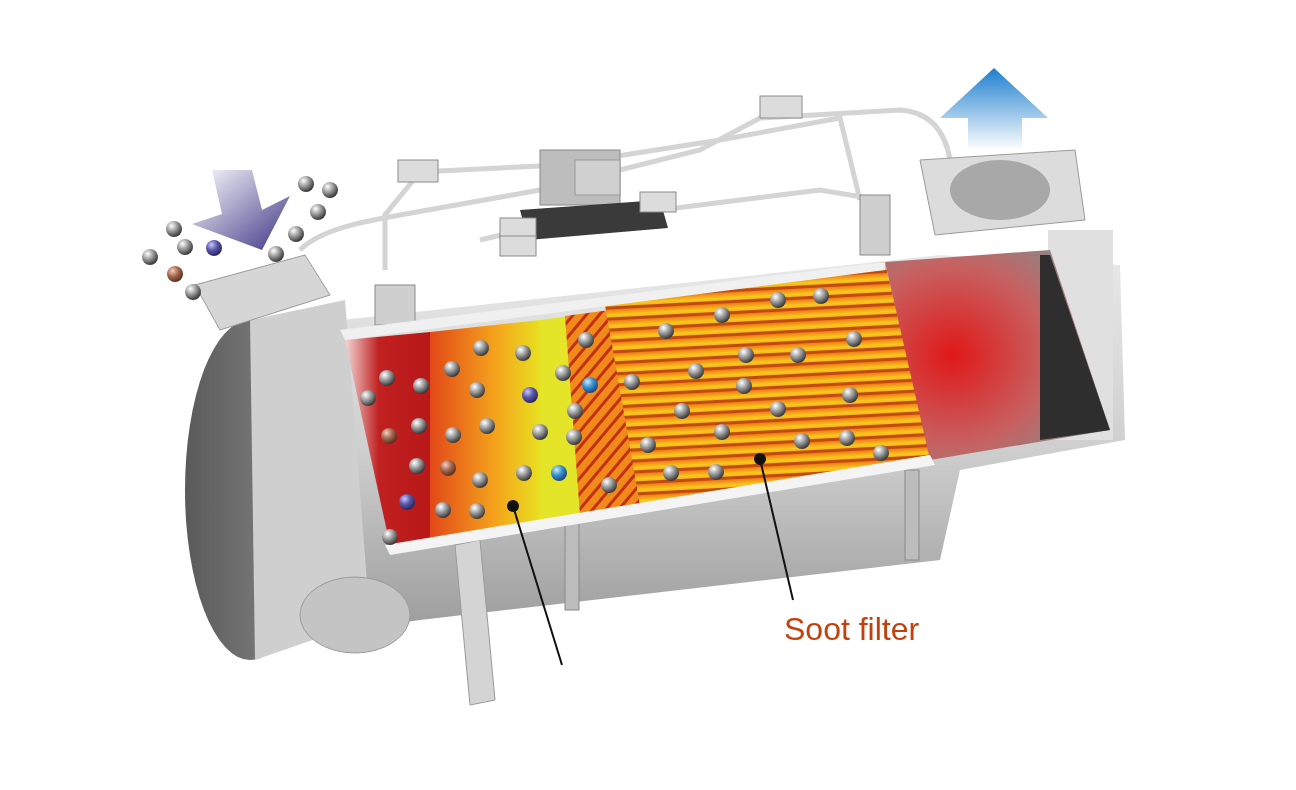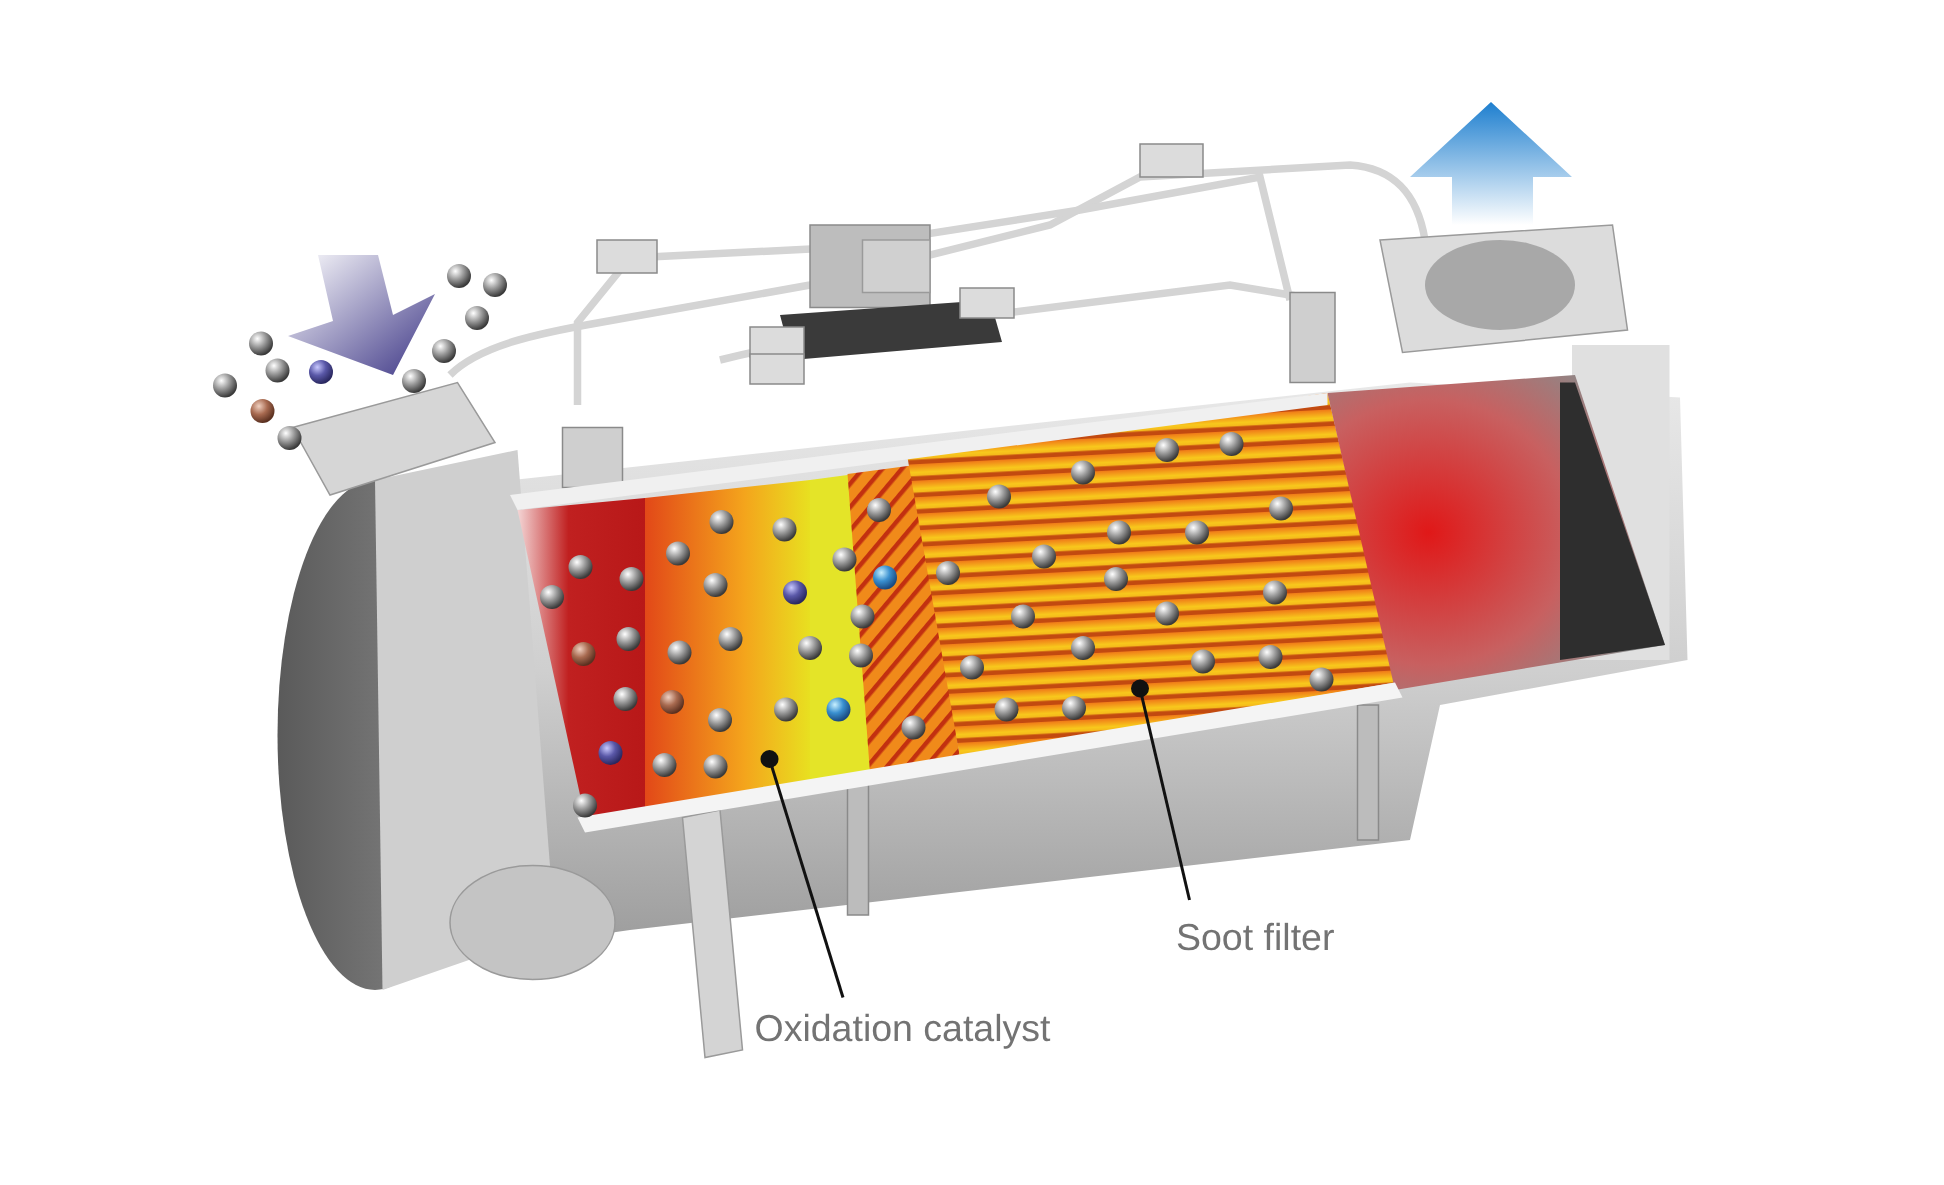--- a/index.html
+++ b/index.html
@@ -1,18 +1,18 @@
 <!DOCTYPE html>
 <html><head>
 <meta charset="utf-8">
 <style>
   html,body{margin:0;padding:0;background:#ffffff;}
   body{width:1296px;height:790px;position:relative;overflow:hidden;font-family:"Liberation Sans",sans-serif;}
   #stage{position:absolute;left:0;top:0;width:1296px;height:790px;}
-  .label{position:absolute;font-family:"Liberation Sans",sans-serif;font-size:25px;color:#737373;white-space:nowrap;}
+  .label{position:absolute;font-family:"Liberation Sans",sans-serif;font-size:32px;color:#c2410c;white-space:nowrap;}
 </style>
 </head>
 <body>
 
 <div id="stage">
 <svg width="1296" height="790" viewBox="0 0 1296 790" xmlns="http://www.w3.org/2000/svg">
   <defs>
     <linearGradient id="inArrow" x1="0" y1="0" x2="1" y2="1">
       <stop offset="0" stop-color="#ffffff"></stop>
       <stop offset="1" stop-color="#3c3585"></stop>
@@ -211,15 +211,14 @@
   <g>
     <circle cx="513" cy="506" r="6" fill="#111"></circle>
     <line x1="513" y1="506" x2="562" y2="665" stroke="#111" stroke-width="2"></line>
   </g>
   <g>
     <circle cx="760" cy="459" r="6" fill="#111"></circle>
     <line x1="760" y1="459" x2="793" y2="600" stroke="#111" stroke-width="2"></line>
   </g>
 </svg>
 
-<div class="label" style="left:503px;top:672px;">Oxidation catalyst</div>
 <div class="label" style="left:784px;top:611px;">Soot filter</div>
 </div>
 
 </body></html>

